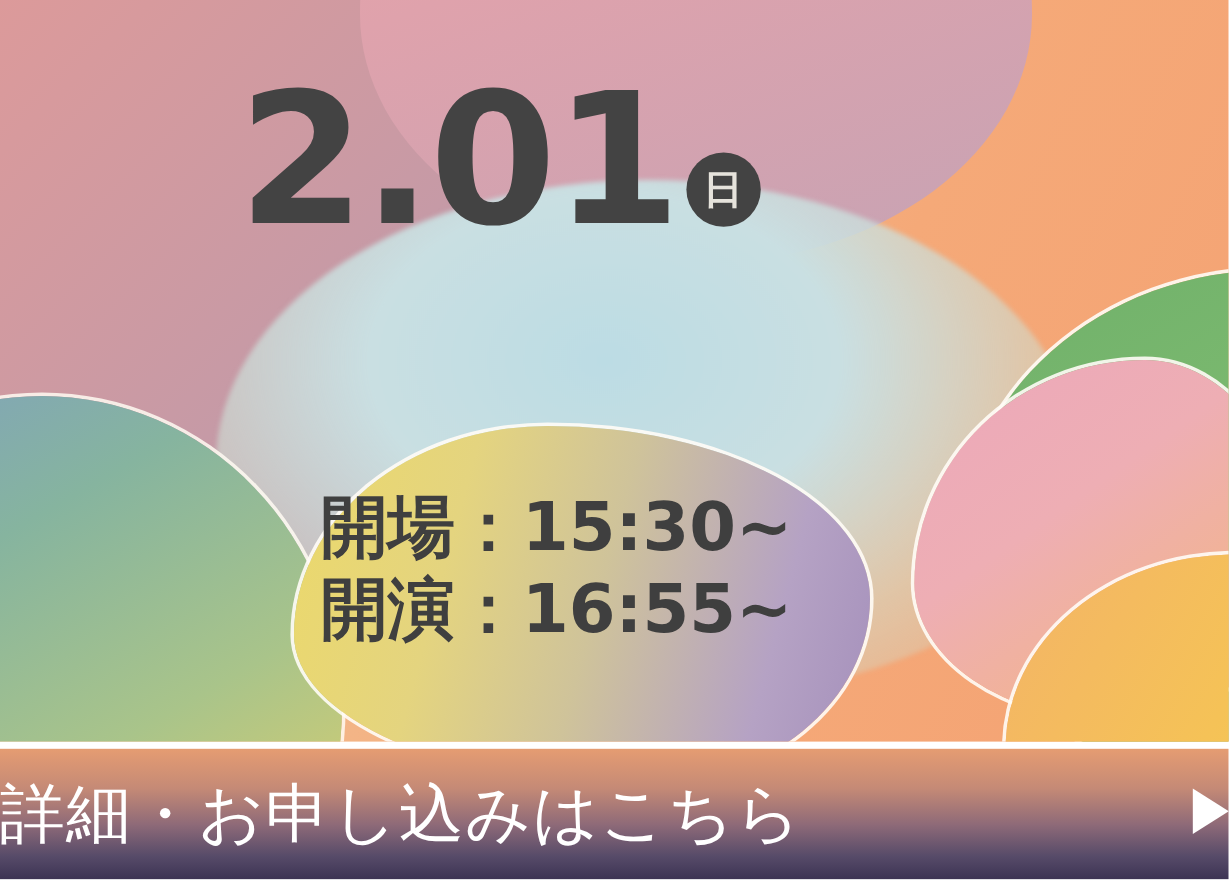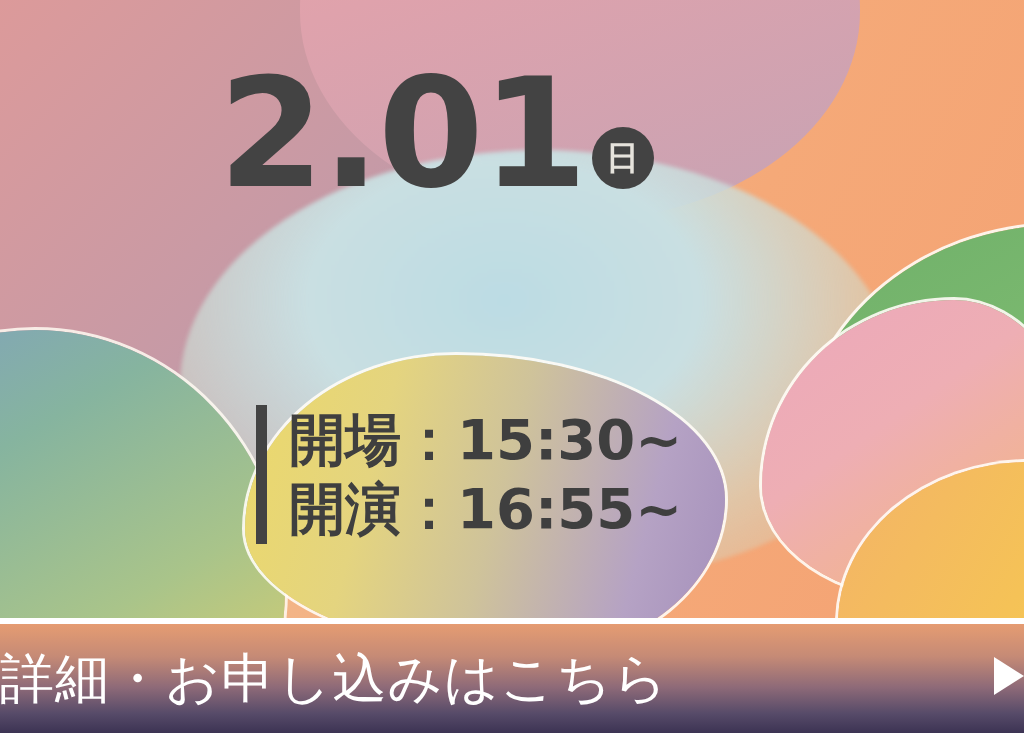--- a/index.html
+++ b/index.html
@@ -167,21 +167,20 @@
   }
 
   .date-row {
     position: absolute;
     top: 56px;
     left: 0;
     width: 832px;
     display: flex;
     align-items: flex-end;
     justify-content: center;
-    margin-left: 20px;
   }
   .date-main {
     font-family: "DejaVu Sans", sans-serif;
     font-size: 152px;
     font-weight: 700;
     color: #434343;
     letter-spacing: -2px;
     line-height: 1.02;
   }
   .day-badge {
@@ -210,23 +209,24 @@
     font-size: 66px;
     font-weight: 700;
     color: #3f3f3f;
     letter-spacing: 1px;
     line-height: 1;
   }
 
   .times {
     position: absolute;
     top: 405px;
-    left: 256px;
+    left: 267px;
     display: flex;
     align-items: stretch;
+    flex-direction: column;
   }
   .accent-bar {
     width: 11px;
     background: #434343;
     margin-right: 22px;
     flex: none;
   }
   .time-lines {
     font-family: "DejaVu Sans", sans-serif;
     font-size: 56px;

